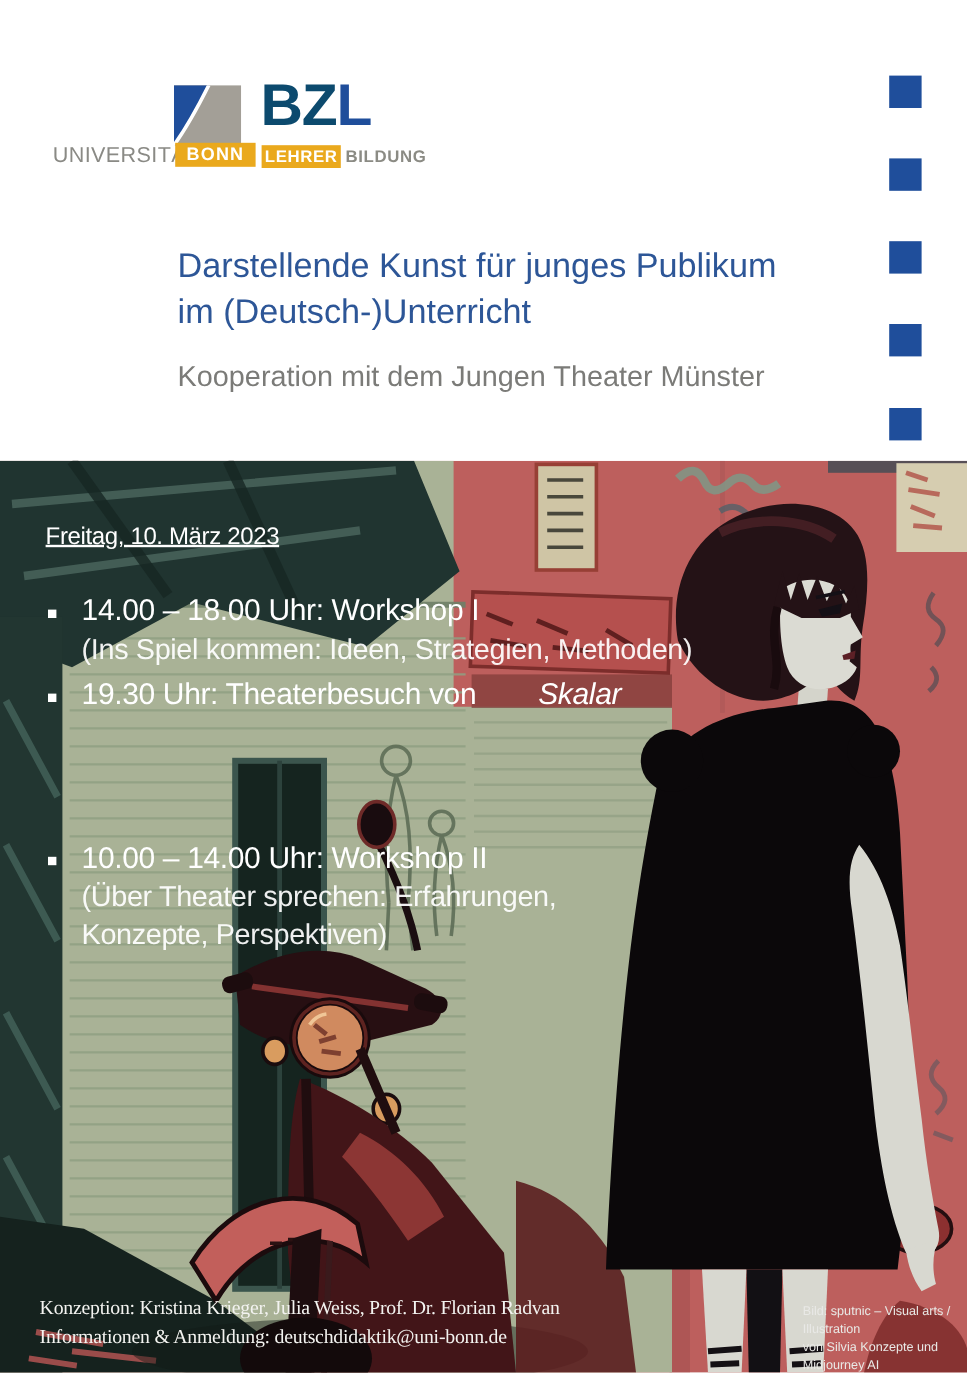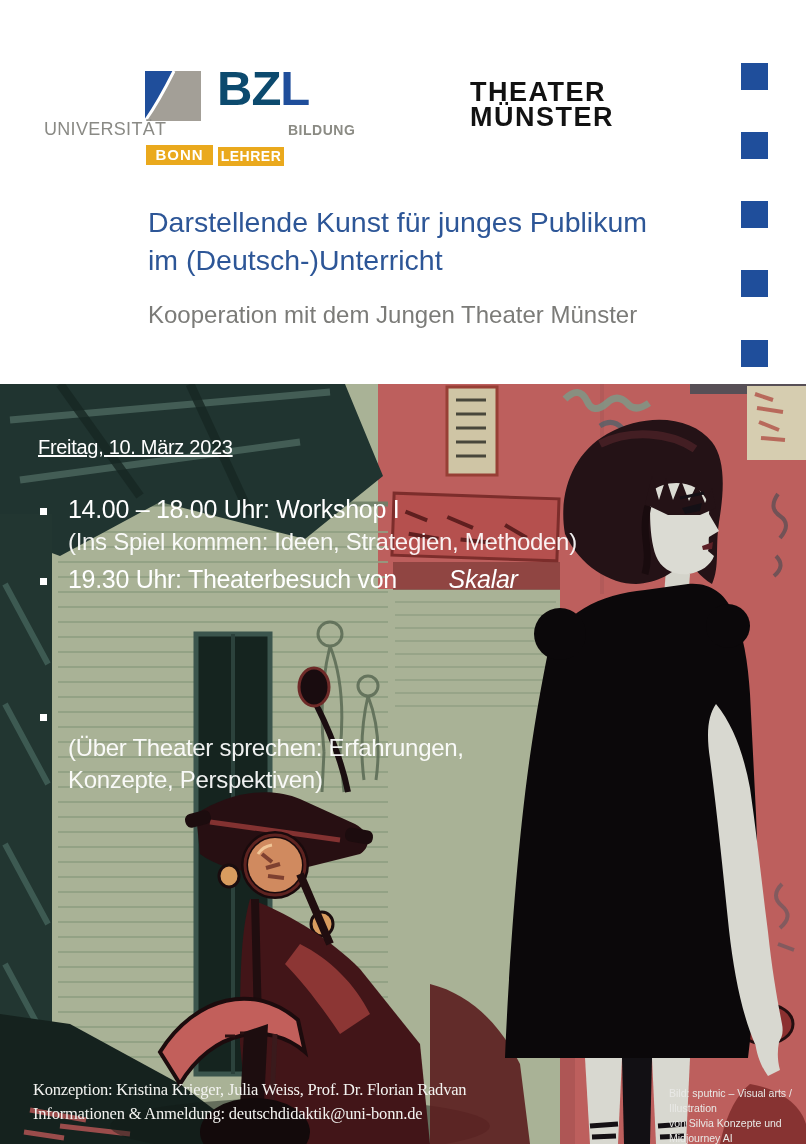--- a/index.html
+++ b/index.html
@@ -2,21 +2,21 @@
 <html><head>
 <meta charset="utf-8">
 <style>
   html,body{margin:0;padding:0;background:#e9e9e9;}
   .poster{position:relative;width:806px;height:1144px;background:#ffffff;overflow:hidden;
           font-family:"Liberation Sans","DejaVu Sans",sans-serif;margin:0 auto;}
   
   .bzl-logo{position:absolute;left:44px;top:70px;width:310px;height:72px;}
   .bzl-icon{position:absolute;left:101px;top:1px;width:56px;height:50px;}
   .bzl-universitaet{position:absolute;left:0px;top:49px;font-size:18px;color:#8a8a85;letter-spacing:.3px;}
-  .chip{position:absolute;background:#eaa91d;color:#fff;font-weight:700;text-align:center;margin-top:26px;}
+  .chip{position:absolute;background:#eaa91d;color:#fff;font-weight:700;text-align:center;}
   .chip-bonn{left:102px;top:49px;width:67px;height:20px;font-size:15px;line-height:20px;letter-spacing:1px;}
   .bzl-word{position:absolute;left:173px;top:-6px;font-size:49px;font-weight:700;line-height:1;letter-spacing:-1px;}
   .bzl-word .gray{color:#0c4a6e;}
   .bzl-word .blue{color:#1f4e9b;}
   .chip-lehrer{left:174px;top:51px;width:66px;height:19px;font-size:14px;line-height:19px;letter-spacing:.5px;}
   .bzl-bildung{position:absolute;left:244px;top:51px;font-size:14px;line-height:19px;font-weight:700;color:#8b8b84;letter-spacing:.5px;}
   .theater-logo{position:absolute;left:470px;top:80px;color:#121212;font-weight:700;
                 font-size:27px;line-height:25px;letter-spacing:1.5px;}
   
   .sq{position:absolute;left:741px;width:27px;height:27px;}
@@ -48,24 +48,20 @@
       <path d="M0,0 L29,0 C20,18 10,36 0,50 Z" fill="#1f4e9b"></path>
       <path d="M29,0 C20,18 10,36 0,50" fill="none" stroke="#ffffff" stroke-width="3"></path>
     </svg>
     <div class="bzl-universitaet">UNIVERSITÄT</div>
     <div class="chip chip-bonn">BONN</div>
     <div class="bzl-word"><span class="gray">BZ</span><span class="blue">L</span></div>
     <div class="chip chip-lehrer">LEHRER</div>
     <div class="bzl-bildung">BILDUNG</div>
   </div>
 
-  <div class="theater-logo">
-    <div>THEATER</div>
-    <div>MÜNSTER</div>
-  </div>
 
   <div class="sq blue" style="top:63px"></div>
   <div class="sq blue" style="top:132px"></div>
   <div class="sq blue" style="top:201px"></div>
   <div class="sq blue" style="top:270px"></div>
   <div class="sq blue" style="top:340px"></div>
   <div class="sq white" style="top:409px"></div>
   <div class="sq white" style="top:478px"></div>
 
   <div class="title">
@@ -188,20 +184,21 @@
 
     <div class="bullet-sq" style="top:124px"></div>
     <div class="ov item-main" style="left:68px;top:111px">14.00 – 18.00 Uhr: Workshop I</div>
     <div class="ov item-detail" style="left:68px;top:144px">(Ins Spiel kommen: Ideen, Strategien, Methoden)</div>
 
     <div class="bullet-sq" style="top:194px"></div>
     <div class="ov item-main" style="left:68px;top:181px"><span>19.30 Uhr: Theaterbesuch von </span><span class="it">Skalar</span></div>
 
 
     <div class="bullet-sq" style="top:330px"></div>
+    <div class="ov item-main" style="left:68px;top:317px">10.00 – 14.00 Uhr: Workshop II</div>
     <div class="ov item-detail" style="left:68px;top:382px">Konzepte, Perspektiven)</div>
     <div class="ov item-detail" style="left:68px;top:350px">(Über Theater sprechen: Erfahrungen,</div>
 
     <div class="footer-left">
       <div>Konzeption: Kristina Krieger, Julia Weiss, Prof. Dr. Florian Radvan</div>
       <div>Informationen &amp; Anmeldung: deutschdidaktik@uni-bonn.de</div>
     </div>
 
     <div class="credit">
       <div>Bild: sputnic – Visual arts / Illustration</div>

